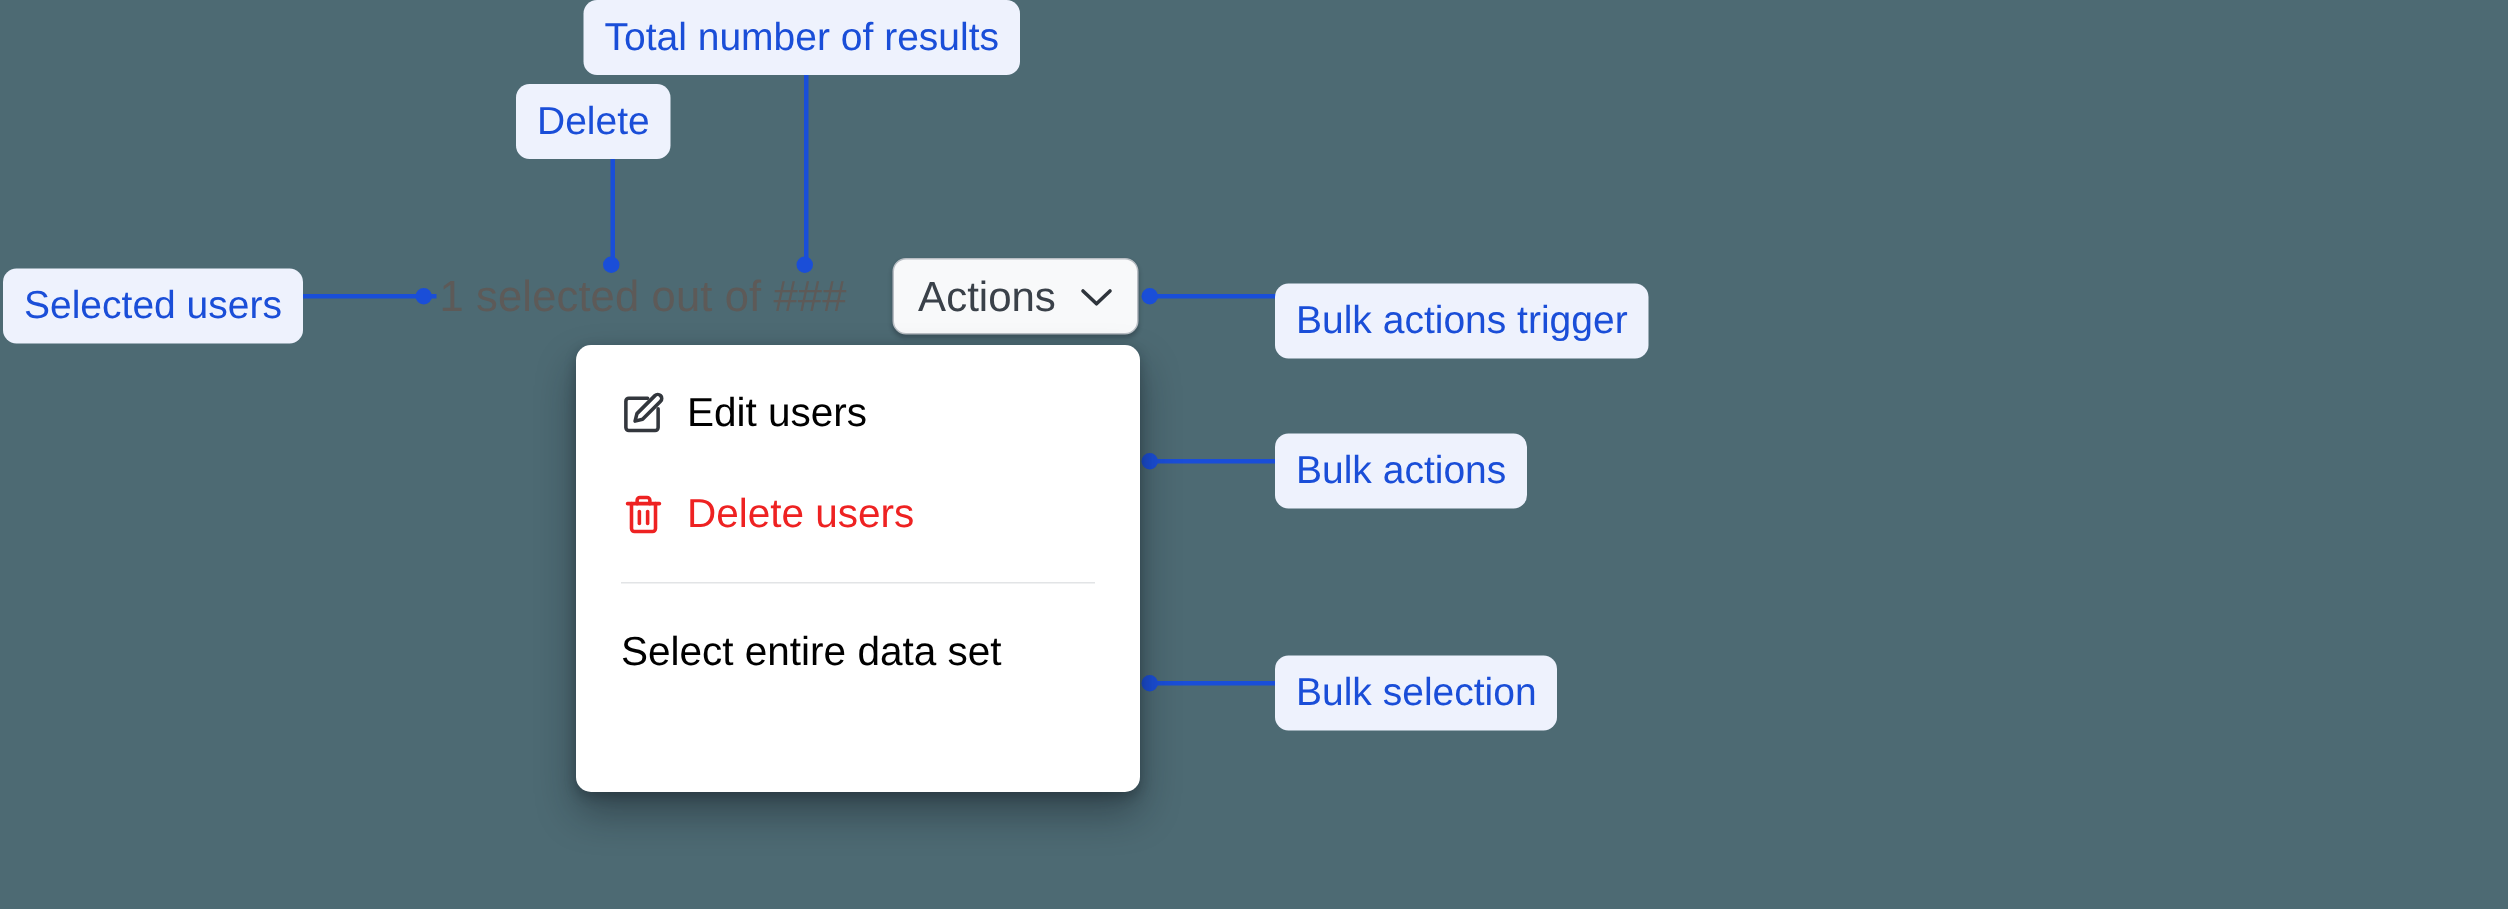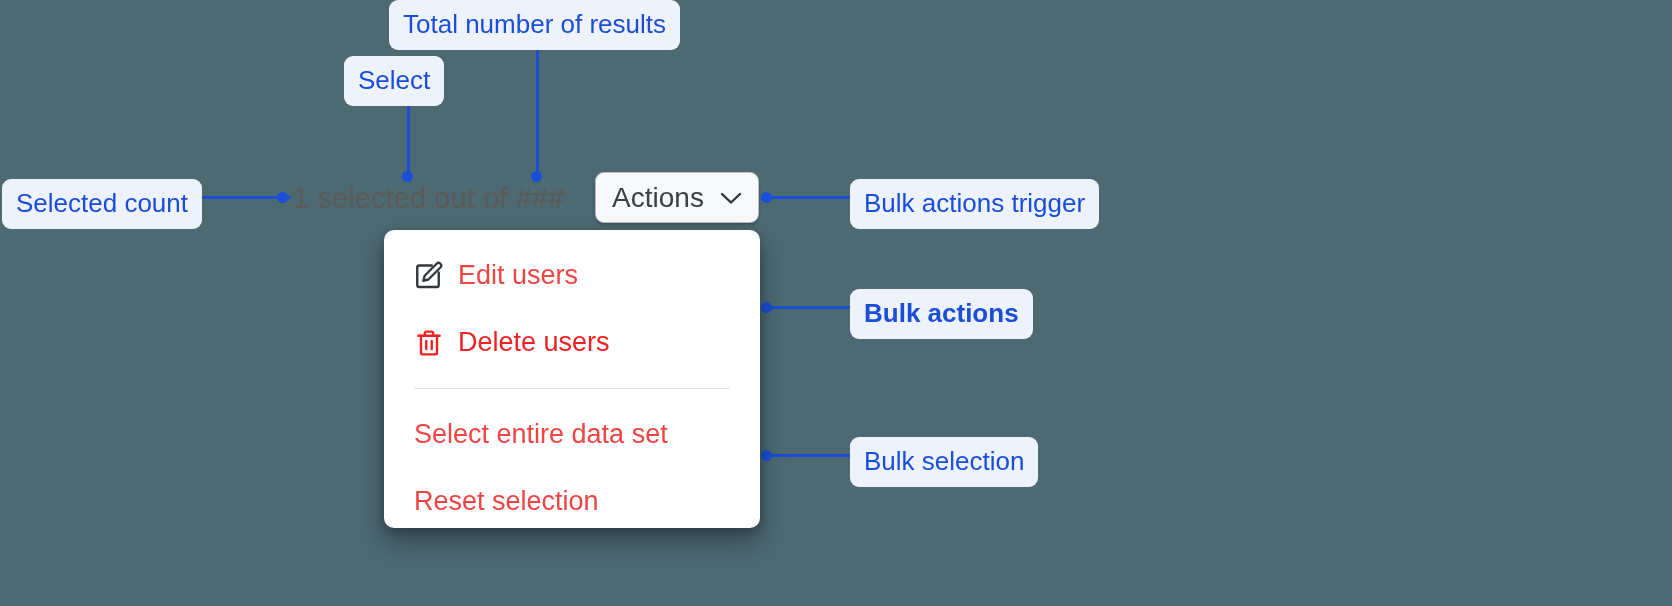--- a/index.html
+++ b/index.html
@@ -104,21 +104,21 @@
                 0 3px 8px rgba(14,20,28,0.28);
     overflow: hidden;
   }
   .menu-item {
     display: flex;
     align-items: center;
     gap: 14px;
     height: 67px;
     padding: 0 30px;
     font-size: 27px;
-    color: #ef4444;
+    color: #000000;
     box-sizing: border-box;
   }
   .menu-item.first { margin-top: 12px; }
   .menu-item .mi-icon {
     width: 30px;
     height: 30px;
     flex: 0 0 30px;
     display: block;
   }
   .menu-item.danger { color: #ee2222; }
@@ -147,27 +147,27 @@
   <div class="dot" style="left:761px; top:192px;"></div>
 
   <div class="leader-h" style="left:763px; top:306px; width:90px;"></div>
   <div class="dot" style="left:761px; top:302px;"></div>
 
   <div class="leader-h" style="left:763px; top:454px; width:90px;"></div>
   <div class="dot" style="left:761px; top:450px;"></div>
 
   <div class="callout" style="left:389px; top:0px;">Total number of results</div>
 
-  <div class="callout" style="left:344px; top:56px;">Select</div>
-
-  <div class="callout" style="left:2px; top:179px;">Selected count</div>
-
-  <div class="callout" style="left:850px; top:179px;text-align:right;">Bulk actions trigger</div>
-
-  <div class="callout" style="left:850px; top:289px;font-weight:bold;">Bulk actions</div>
+  <div class="callout" style="left:344px; top:56px;">Delete</div>
+
+  <div class="callout" style="left:2px; top:179px;">Selected users</div>
+
+  <div class="callout" style="left:850px; top:189px;text-align:right;">Bulk actions trigger</div>
+
+  <div class="callout" style="left:850px; top:289px;">Bulk actions</div>
 
   <div class="callout" style="left:850px; top:437px;">Bulk selection</div>
 
   <div class="count-text">1 selected out of ###</div>
 
   <div class="actions-btn">
     <span class="label">Actions</span>
     <span>
       <svg class="chev" viewBox="0 0 22 14" fill="none" stroke="#2f353c" stroke-width="2.4" stroke-linecap="round" stroke-linejoin="round">
         <polyline points="2,3 11,11.5 20,3"></polyline>
@@ -199,19 +199,16 @@
       </span>
       <span>Delete users</span>
     </div>
 
     <div class="menu-sep"></div>
 
     <div class="menu-item plain">
       <span>Select entire data set</span>
     </div>
 
-    <div class="menu-item plain">
-      <span>Reset selection</span>
-    </div>
 
   </div>
 
 </div>
 
 </body></html>

